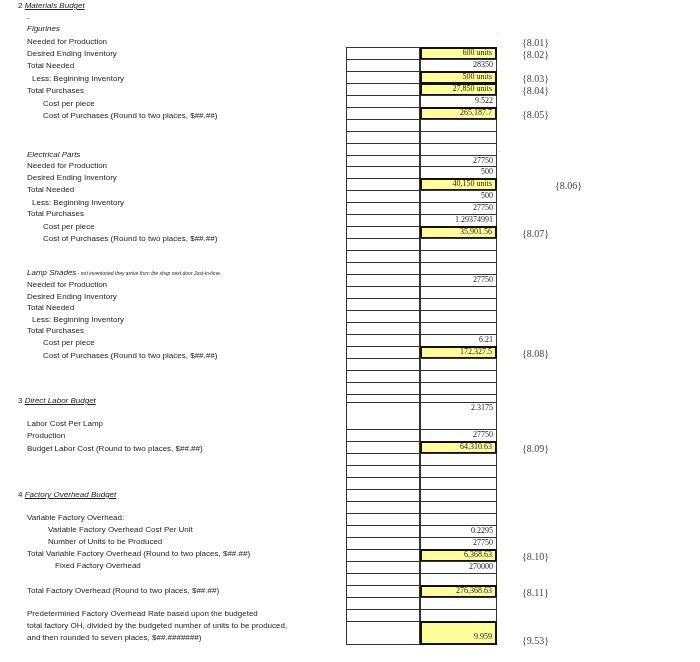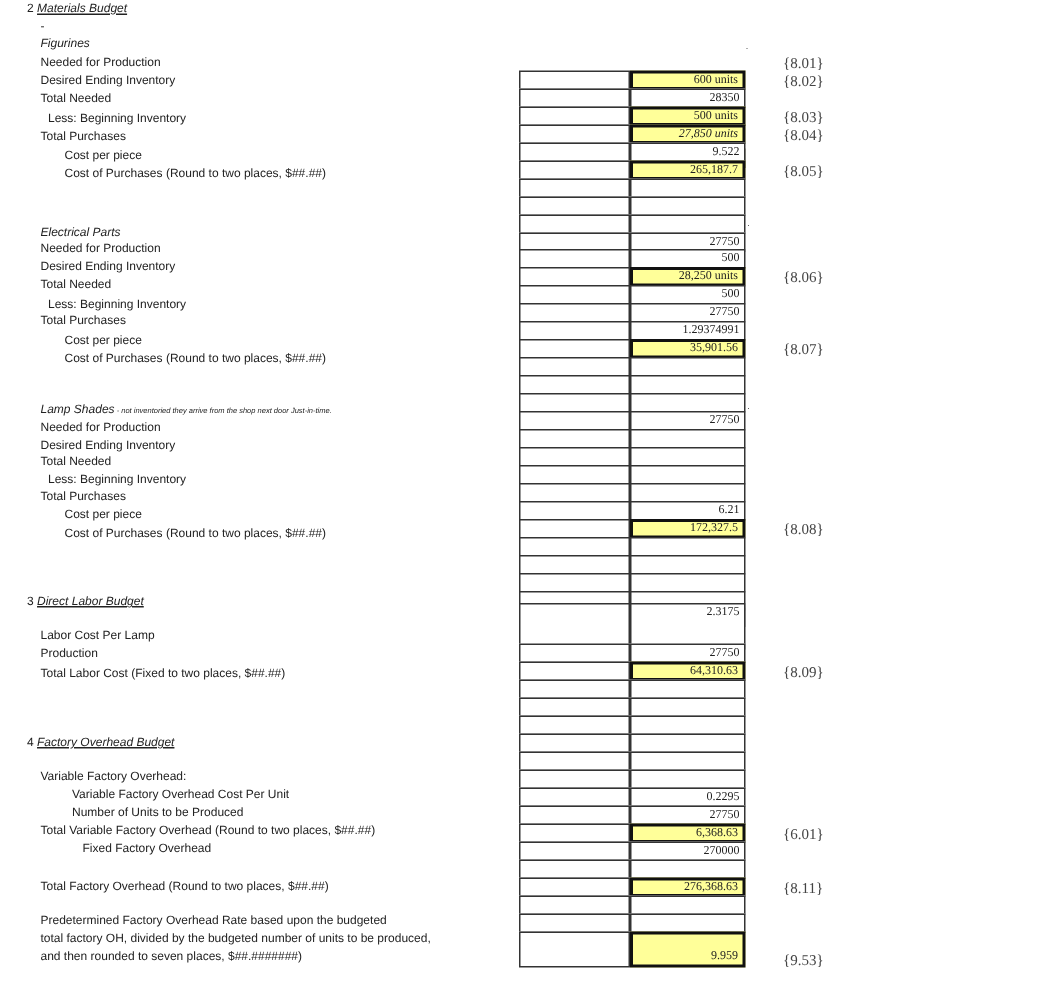--- a/index.html
+++ b/index.html
@@ -59,21 +59,21 @@
 <div class="lbl" style="left:27px;top:326px;">Total Purchases</div>
 <div class="lbl" style="left:43px;top:338px;">Cost per piece</div>
 <div class="lbl" style="left:43px;top:351px;">Cost of Purchases (Round to two places, $##.##)</div>
 
 <div class="lbl sec" style="left:18px;top:396px;">
   <span>3</span>
   <span class="title">Direct Labor Budget</span>
 </div>
 <div class="lbl" style="left:27px;top:419px;">Labor Cost Per Lamp</div>
 <div class="lbl" style="left:27px;top:431px;">Production</div>
-<div class="lbl" style="left:27px;top:444px;">Total Labor Cost  (Fixed to two places, $##.##)</div>
+<div class="lbl" style="left:27px;top:444px;">Budget Labor Cost  (Round to two places, $##.##)</div>
 
 <div class="lbl sec" style="left:18px;top:490px;">
   <span>4</span>
   <span class="title">Factory Overhead Budget</span>
 </div>
 <div class="lbl" style="left:27px;top:513px;">Variable Factory Overhead:</div>
 <div class="lbl" style="left:48px;top:525px;">Variable Factory Overhead Cost Per Unit</div>
 <div class="lbl" style="left:48px;top:537px;">Number of Units to be Produced</div>
 <div class="lbl" style="left:27px;top:549px;">Total Variable Factory Overhead  (Round to two places, $##.##)</div>
 <div class="lbl" style="left:27px;top:561px;margin-left:28px;">Fixed Factory Overhead</div>
@@ -98,21 +98,21 @@
       <div class="cell-r hl">600 units</div>
     </div>
     <div class="row" style="top: 23.9px; height: 13px;">
       <div class="cell-l"></div>
       <div class="cell-r">28350</div>
     </div>
     <div class="row" style="top: 35.85px; height: 13px;">
       <div class="cell-l"></div>
       <div class="cell-r hl">500 units</div>
     </div>
-    <div class="row" style="top: 47.8px; height: 13px; font-style: italic;">
+    <div class="row" style="top: 47.8px; height: 13px;">
       <div class="cell-l"></div>
       <div class="cell-r hl">27,850 units</div>
     </div>
     <div class="row" style="top: 59.75px; height: 13px;">
       <div class="cell-l"></div>
       <div class="cell-r">9.522</div>
     </div>
     <div class="row" style="top: 71.7px; height: 13px;">
       <div class="cell-l"></div>
       <div class="cell-r hl">265,187.7</div>
@@ -132,21 +132,21 @@
     <div class="row" style="top: 119.5px; height: 13px;">
       <div class="cell-l"></div>
       <div class="cell-r">27750</div>
     </div>
     <div class="row" style="top: 131.45px; height: 13px;">
       <div class="cell-l"></div>
       <div class="cell-r">500</div>
     </div>
     <div class="row" style="top: 143.4px; height: 13px;">
       <div class="cell-l"></div>
-      <div class="cell-r hl">28,250 units</div>
+      <div class="cell-r hl">40,150 units</div>
     </div>
     <div class="row" style="top: 155.35px; height: 13px;">
       <div class="cell-l"></div>
       <div class="cell-r">500</div>
     </div>
     <div class="row" style="top: 167.3px; height: 13px;">
       <div class="cell-l"></div>
       <div class="cell-r">27750</div>
     </div>
     <div class="row" style="top: 179.25px; height: 13px;">
@@ -289,20 +289,20 @@
       <div class="cell-l"></div>
       <div class="cell-r hl">9.959</div>
     </div>
   </div>
 <div id="refs">
     <div class="ref" style="top: 37px;">{8.01}</div>
     <div class="ref" style="top: 48.95px;">{8.02}</div>
     <div class="ref" style="top: 72.85px;">{8.03}</div>
     <div class="ref" style="top: 84.8px;">{8.04}</div>
     <div class="ref" style="top: 108.7px;">{8.05}</div>
-    <div class="ref" style="top: 180.4px;">{8.06}</div>
+    <div class="ref" style="top: 180.4px; margin-left: 33px;">{8.06}</div>
     <div class="ref" style="top: 228.2px;">{8.07}</div>
     <div class="ref" style="top: 347.7px;">{8.08}</div>
     <div class="ref" style="top: 443.3px;">{8.09}</div>
-    <div class="ref" style="top: 550.85px;">{6.01}</div>
+    <div class="ref" style="top: 550.85px;">{8.10}</div>
     <div class="ref" style="top: 586.7px;">{8.11}</div>
     <div class="ref" style="top: 634.55px;">{9.53}</div>
   </div>
 
 </body></html>

